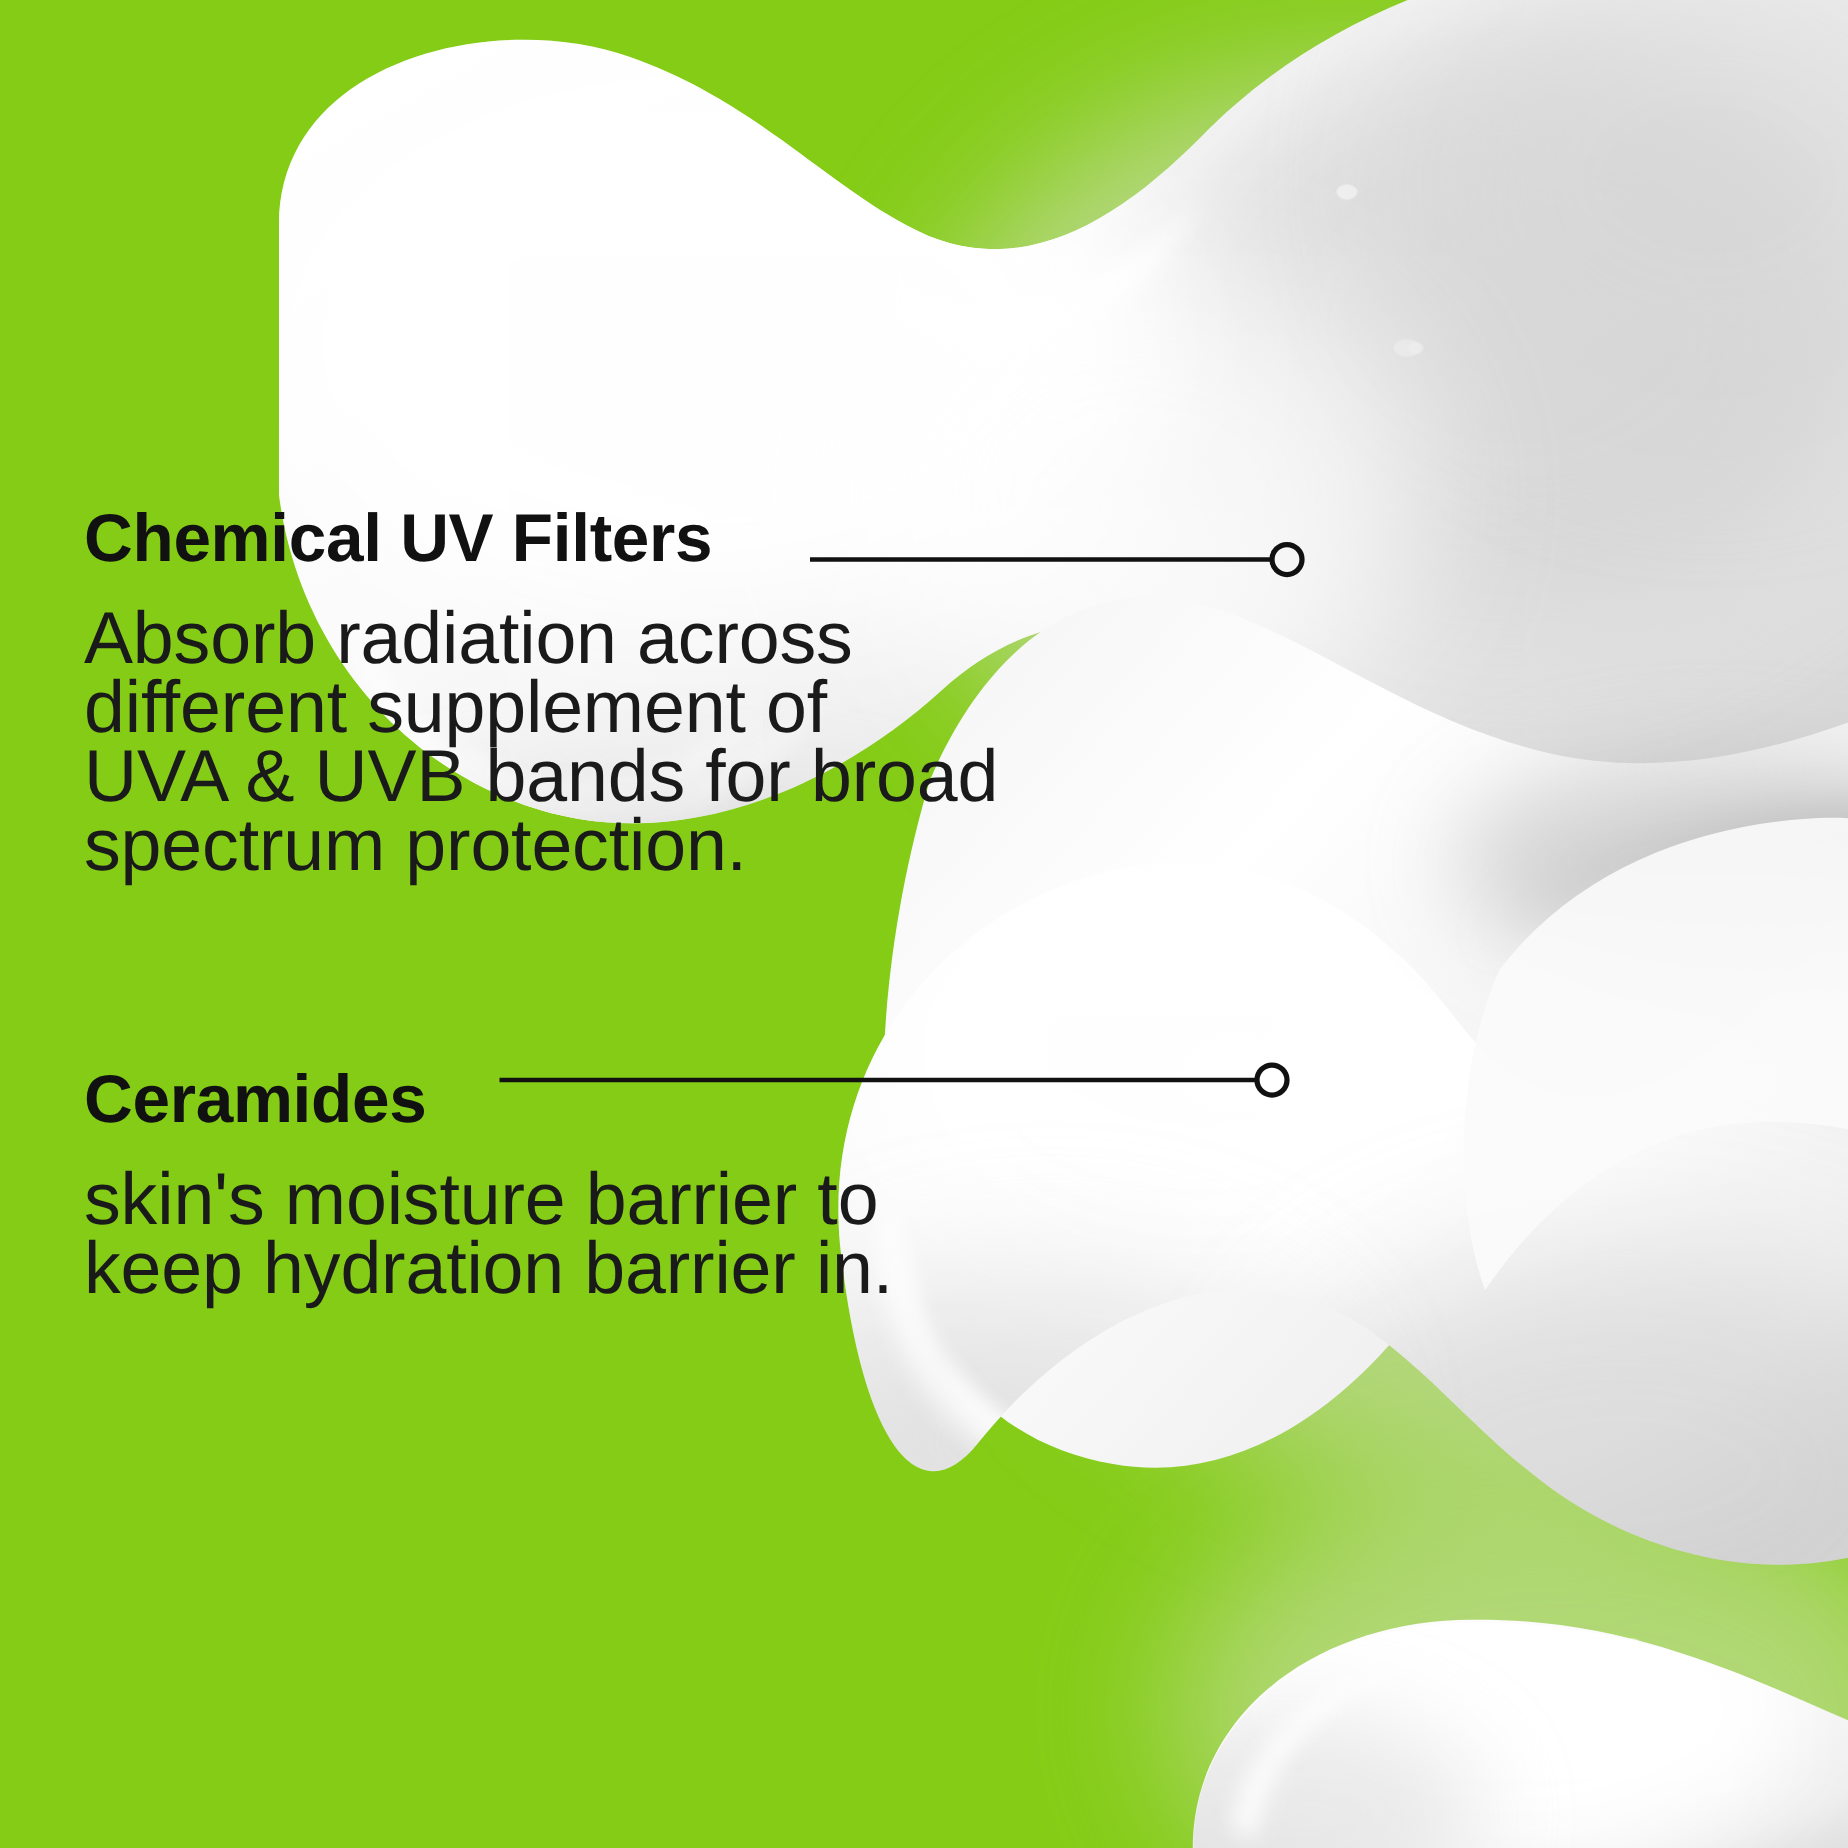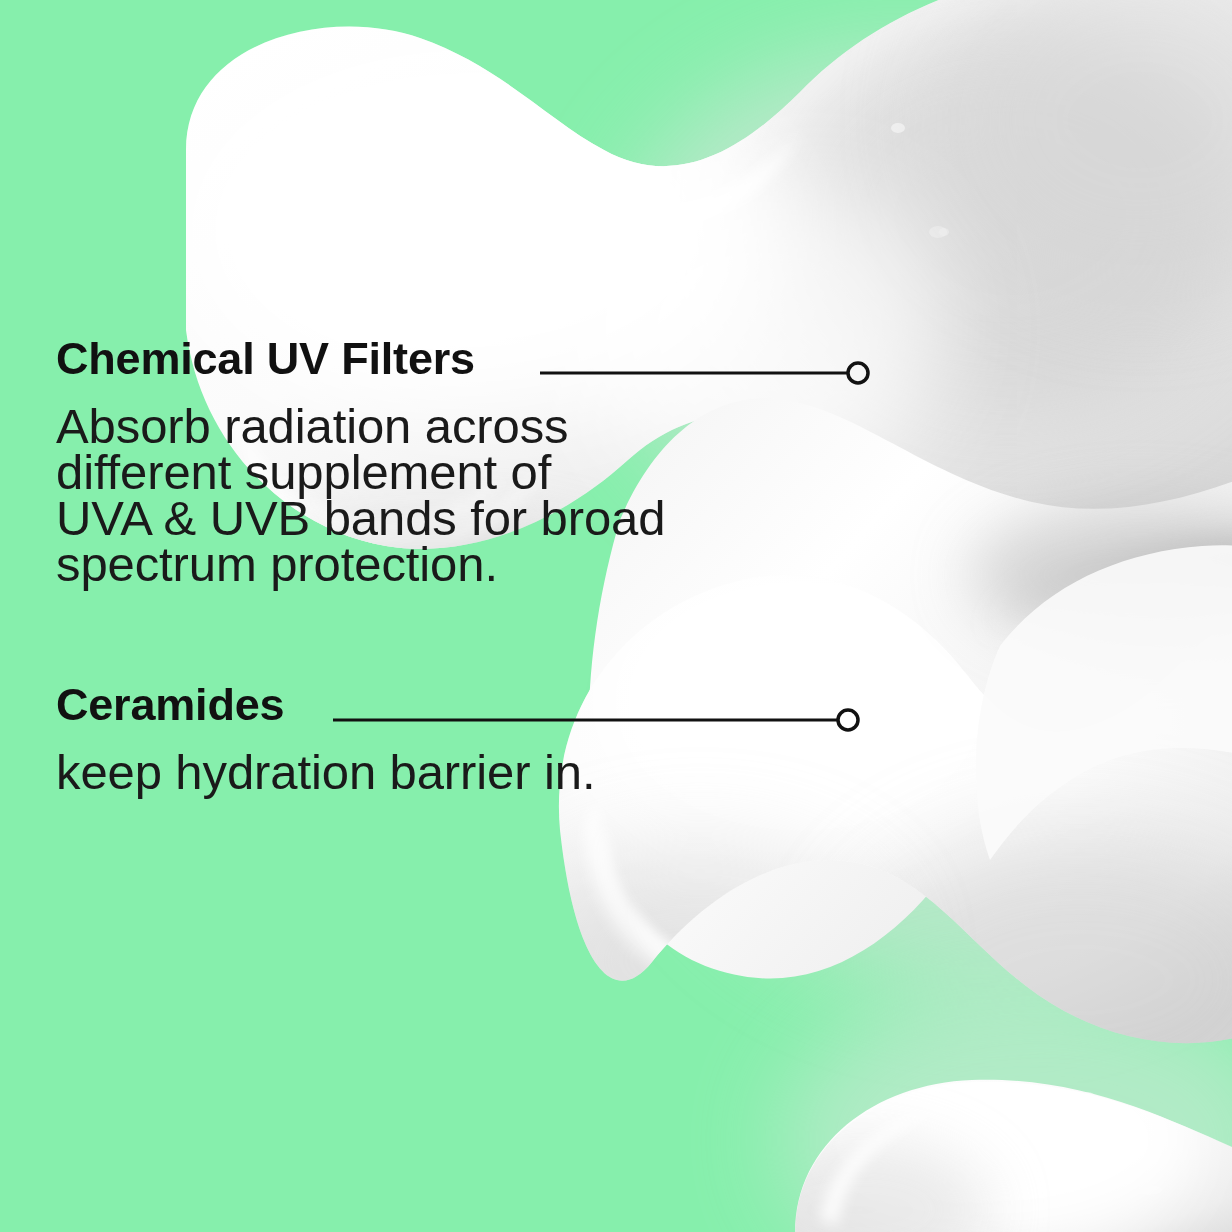--- a/index.html
+++ b/index.html
@@ -39,21 +39,21 @@
     top: 0;
     width: 1232px;
     height: 1232px;
   }
 
   .callout {
     position: absolute;
     left: 56px;
   }
   .callout-1 { top: 336px; }
-  .callout-2 { top: 682px; }
+  .callout-2 { top: 710px; }
 
   .callout-heading {
     font-size: 45px;
     font-weight: 600;
     line-height: 1.0;
     letter-spacing: -0.2px;
     color: #111111;
     margin: 0;
     white-space: nowrap;
   }
@@ -75,21 +75,21 @@
     left: 0;
     top: 0;
     width: 1232px;
     height: 1232px;
     pointer-events: none;
   }
 </style>
 </head>
 <body>
 
-<div id="canvas" style="background: #86efac;">
+<div id="canvas" style="background: #84cc16;">
 
   <svg id="cream-art" viewBox="0 0 1232 1232" aria-hidden="true">
     <defs>
 
       <linearGradient id="gradTop" x1="0.12" y1="0.05" x2="0.92" y2="0.95">
         <stop offset="0%" stop-color="#ffffff"></stop>
         <stop offset="34%" stop-color="#fbfbfb"></stop>
         <stop offset="62%" stop-color="#ededed"></stop>
         <stop offset="84%" stop-color="#dedede"></stop>
         <stop offset="100%" stop-color="#cfcfcf"></stop>
@@ -335,20 +335,21 @@
         <span class="line">Absorb radiation across</span>
         <span class="line">different supplement of</span>
         <span class="line">UVA &amp; UVB bands for broad</span>
         <span class="line">spectrum protection.</span>
       </p>
     </div>
 
     <div class="callout callout-2">
       <h2 class="callout-heading">Ceramides</h2>
       <p class="callout-body">
+        <span class="line">skin's moisture barrier to</span>
         <span class="line">keep hydration barrier in.</span>
       </p>
     </div>
   </div>
 
   <svg id="leader-layer" viewBox="0 0 1232 1232">
     <g>
       <line id="leader-line-0" stroke="#111111" stroke-width="3" stroke-linecap="butt" x1="540" y1="373" x2="847" y2="373"></line>
       <circle id="leader-marker-0" fill="none" stroke="#111111" stroke-width="3.5" cx="858" cy="373" r="10"></circle>
     </g>

